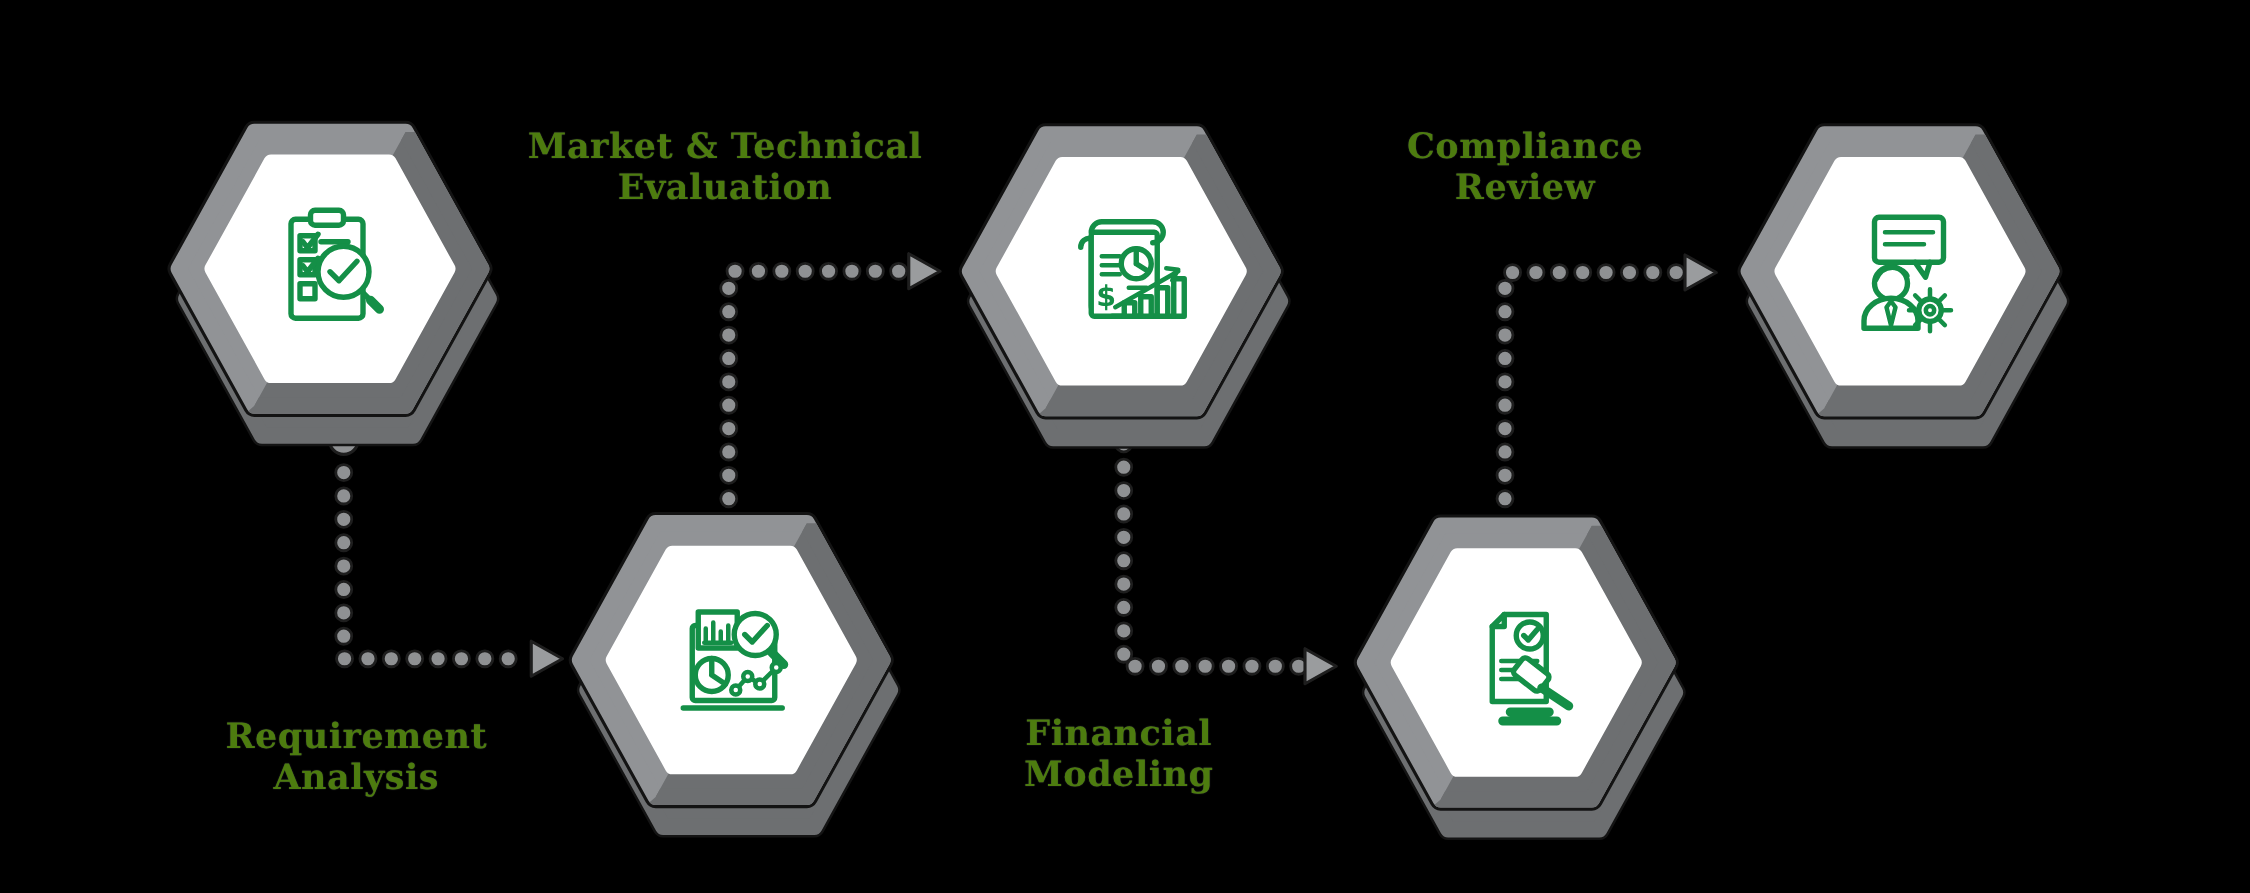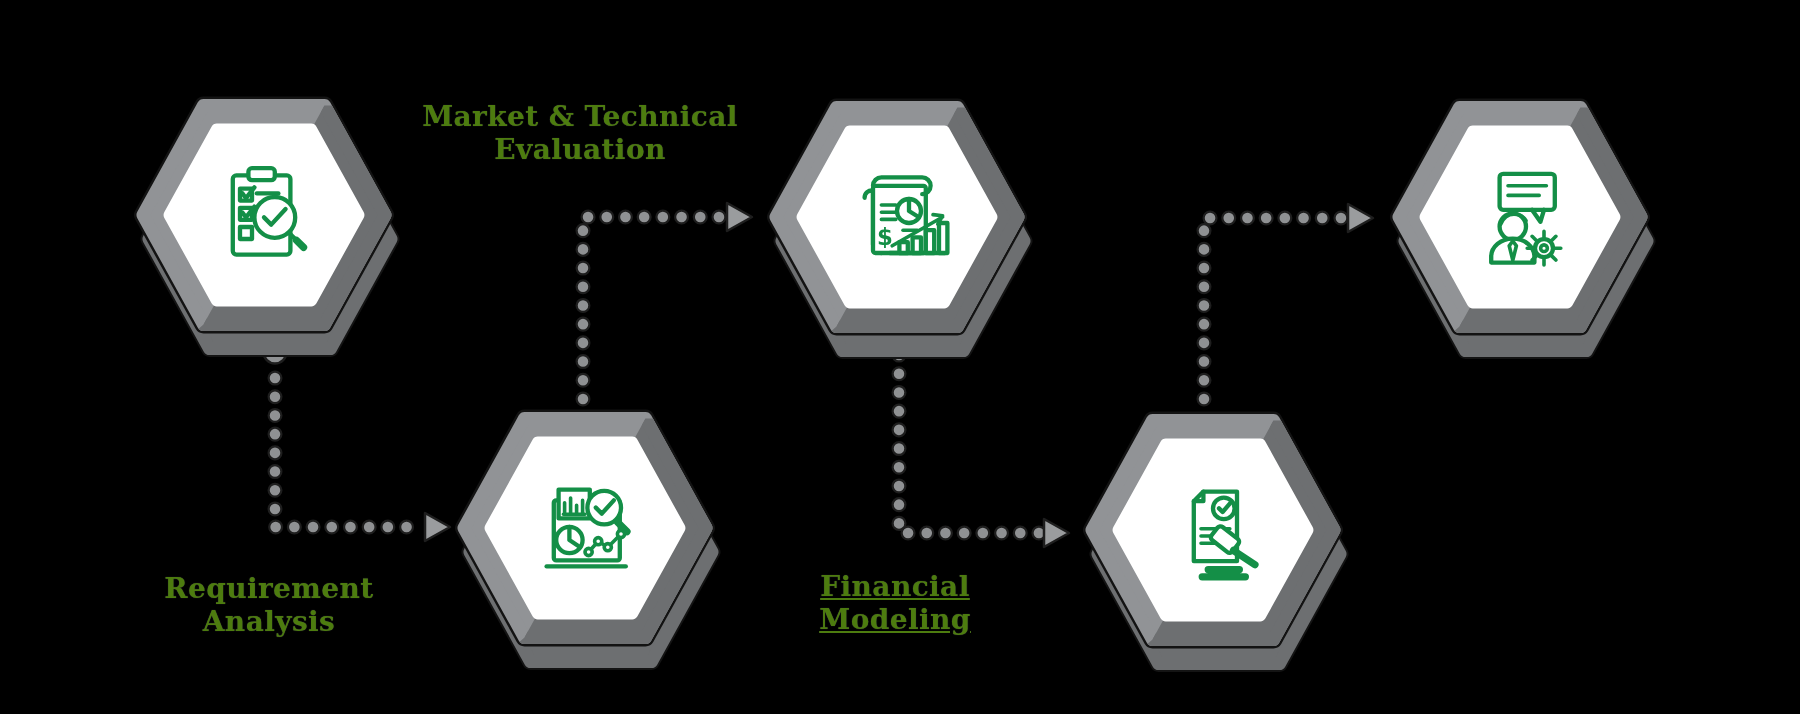--- a/index.html
+++ b/index.html
@@ -208,20 +208,22 @@
       <path class="thin" d="M34 56 q4 -10 14 -8 q5 1 7 5"></path>
       <path class="fillwhite" d="M26 88 v-5 a18 15 0 0 1 36 0 v5 z"></path>
       <path class="thin" d="M44 70 l-3 4 l3 12 l3 -12 z"></path>
       <circle class="fillwhite" cx="70" cy="76" r="7.5"></circle>
       <circle class="thin" cx="70" cy="76" r="2.8"></circle>
       <path class="thin" d="M79 76 h5 M61 76 h-5 M70 67 v-5 M70 85 v5
                M76.4 69.6 l3.5 -3.5 M63.6 82.4 l-3.5 3.5 M76.4 82.4 l3.5 3.5 M63.6 69.6 l-3.5 -3.5"></path>
     </svg>
   </div>
 
-  <div class="step-label" style="left:69px;top:572px;">Requirement
+  <div class="step-label" style="left:85px;top:572px;">Requirement
 Analysis</div>
   <div class="step-label" style="left:380px;top:100px;">Market &amp; Technical
 Evaluation</div>
-  <div class="step-label" style="left:695px;top:570px;text-decoration:underline;">Financial
+  <div class="step-label" style="left:695px;top:570px;">Financial
 Modeling</div>
+  <div class="step-label" style="left:1020px;top:100px;">Compliance
+Review</div>
 
 </div>
 
 </body></html>

